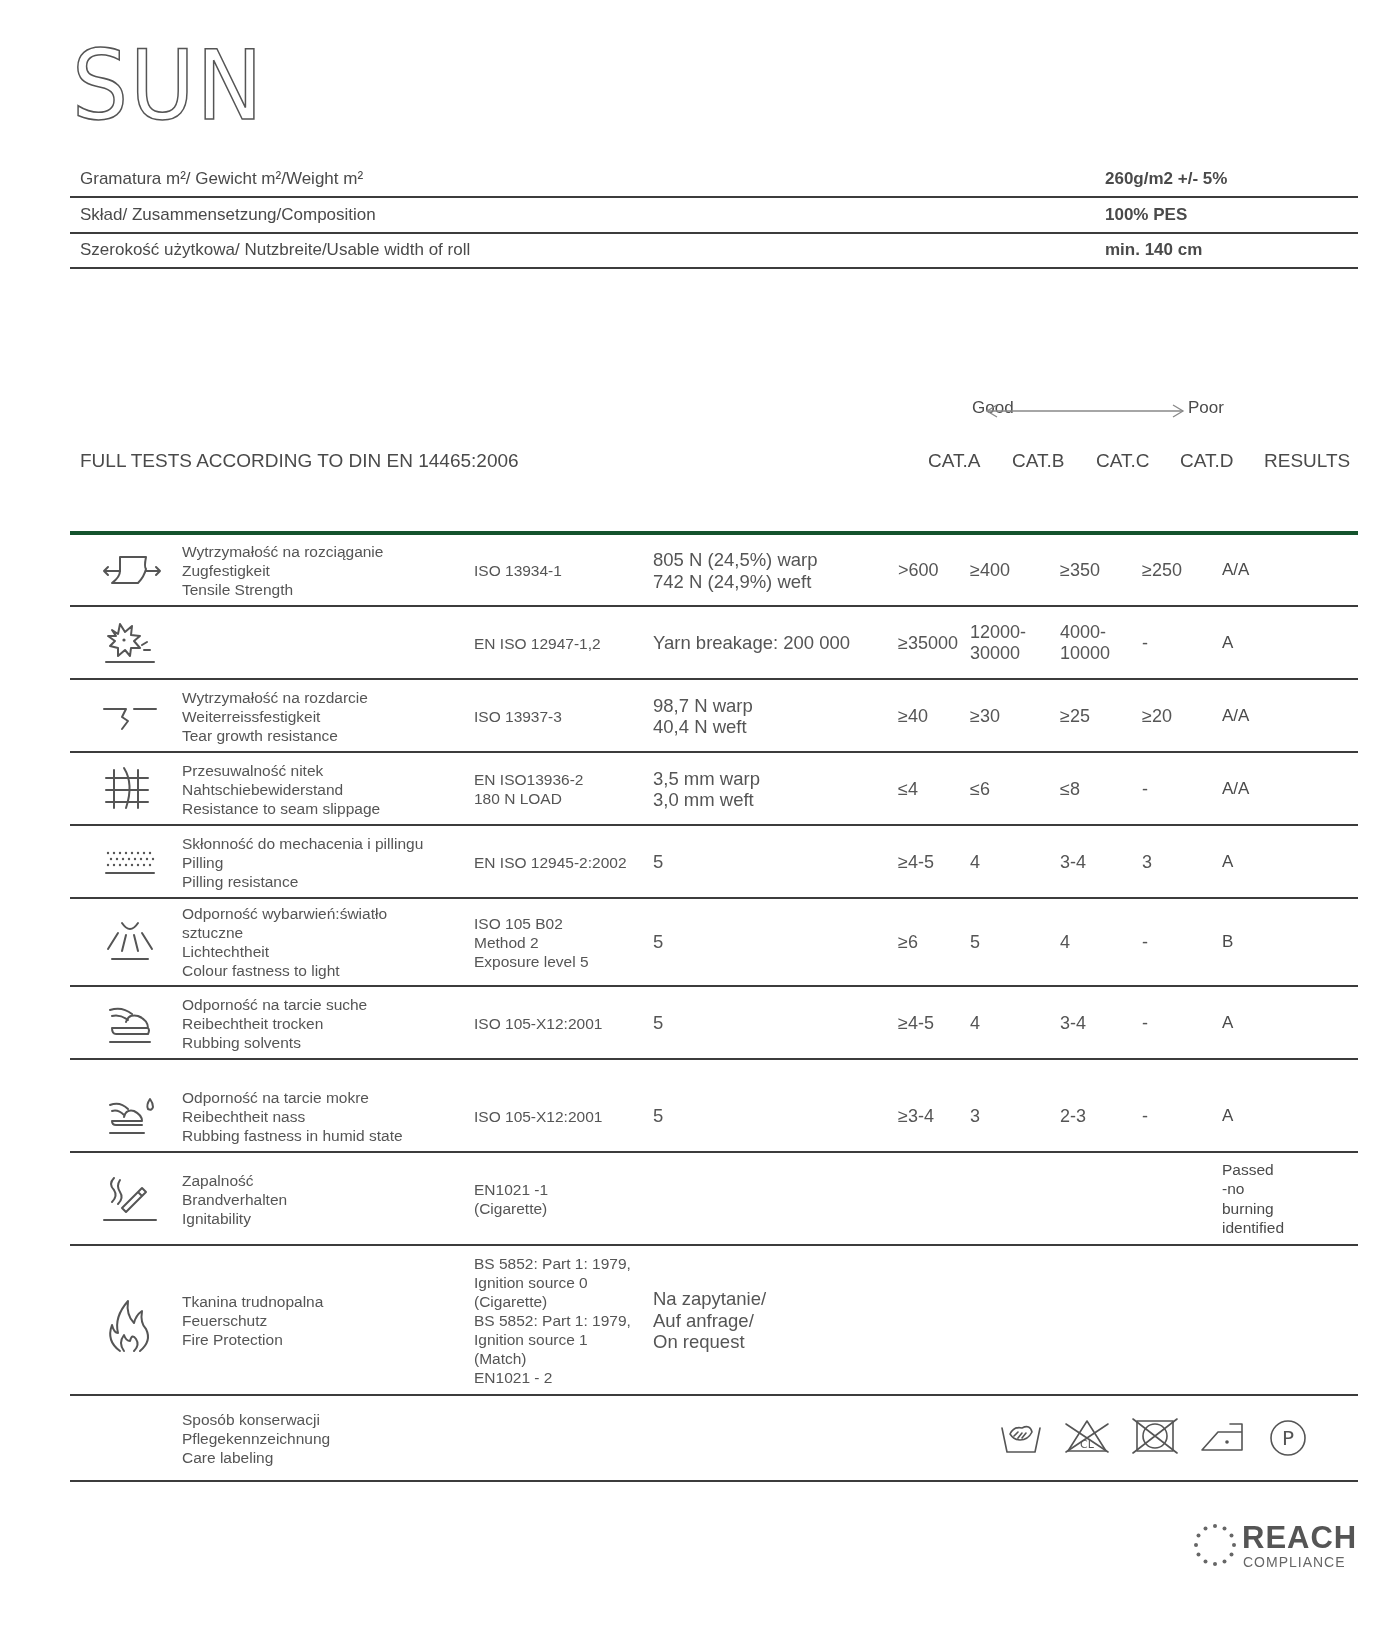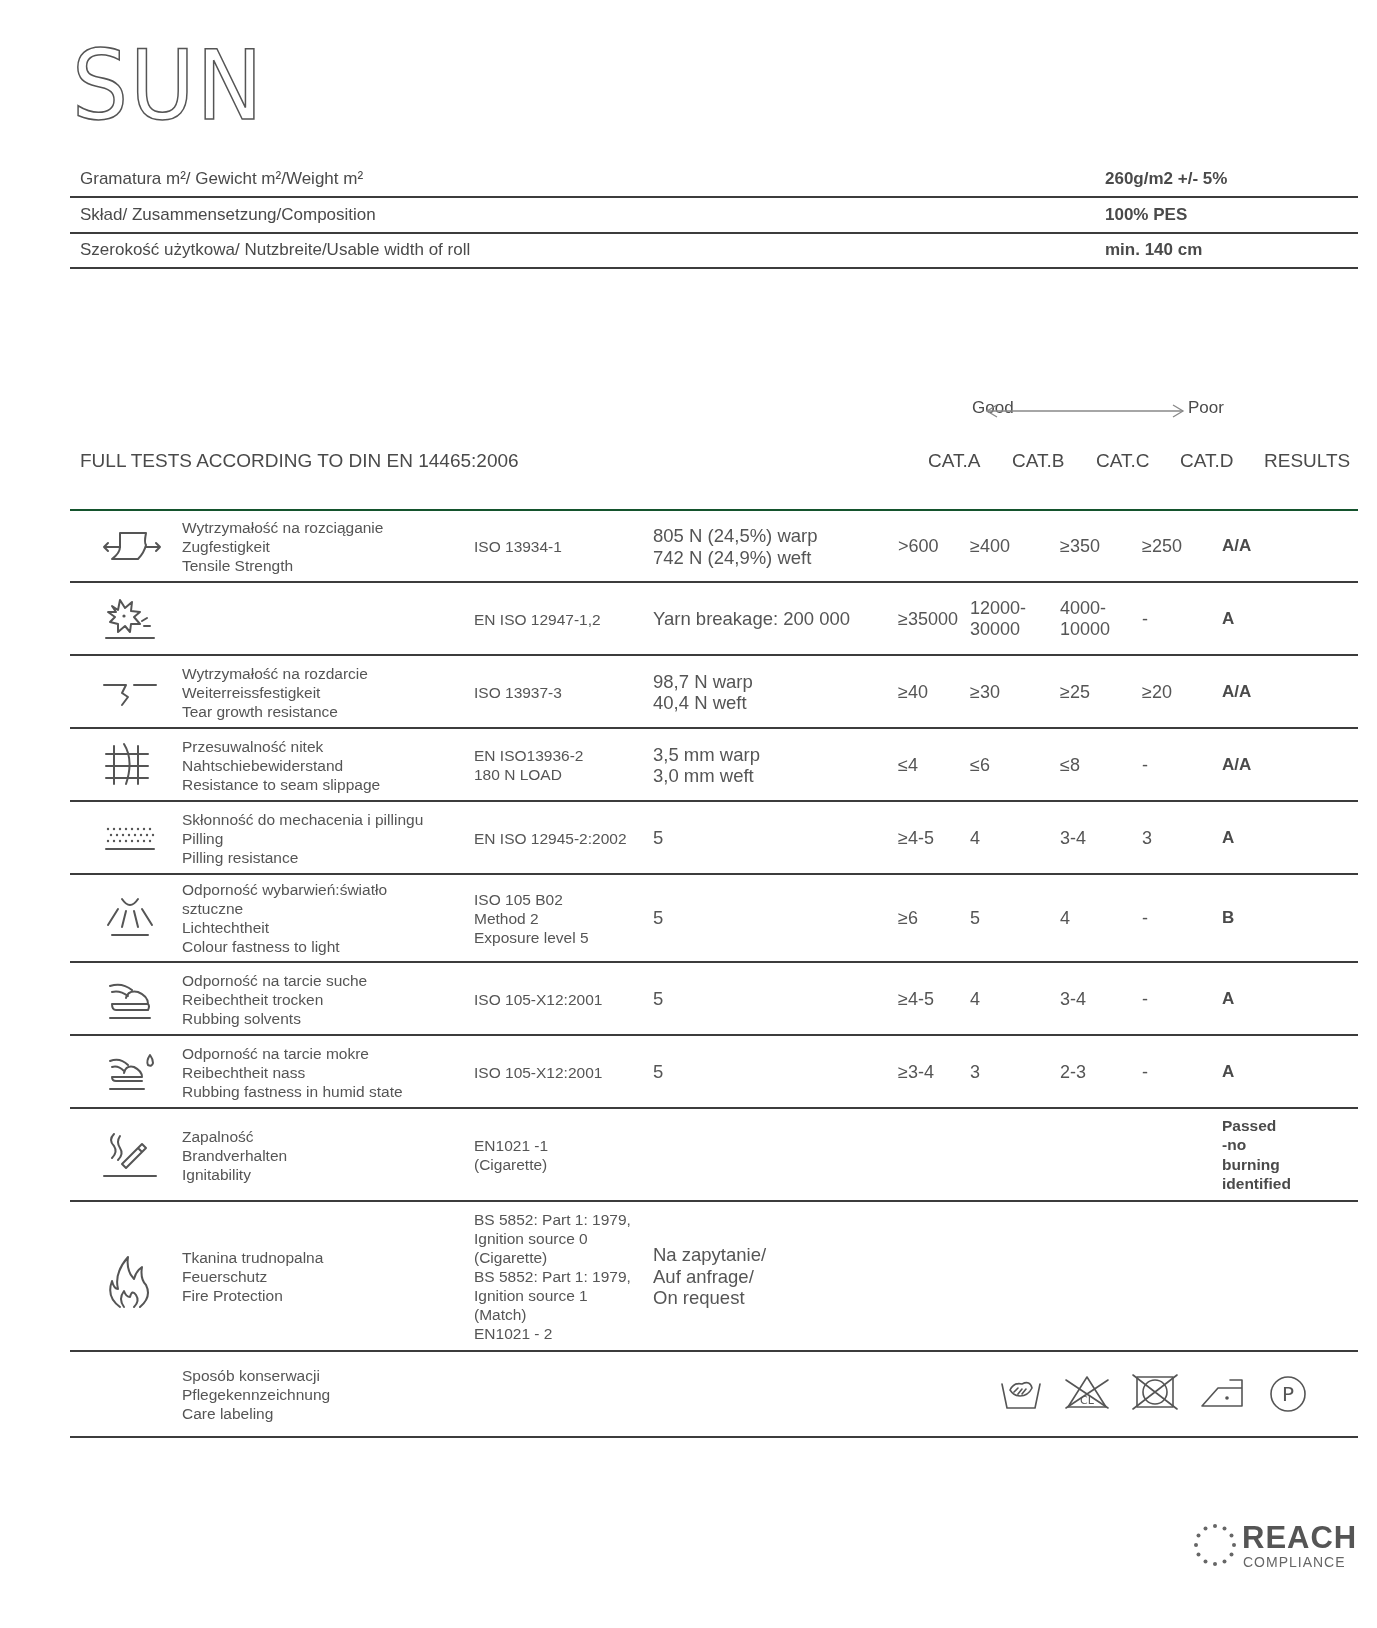--- a/index.html
+++ b/index.html
@@ -23,31 +23,31 @@
 
   .scale { position: absolute; top: 398px; left: 920px; font-size: 17px; color: #4a4a4a; }
   .scale .good { position: absolute; left: 8px; top: 0; margin-left: 44px; }
   .scale .poor { position: absolute; left: 268px; top: 0; }
   .scale svg { position: absolute; left: 65px; top: 6px; }
 
   .thead { position: absolute; top: 450px; left: 70px; width: 1288px; height: 36px; }
   .thead .main { position: absolute; left: 10px; top: 0; font-size: 19px; color: #4a4a4a; }
   .thead .cat { position: absolute; top: 0; font-size: 19px; color: #4a4a4a; }
 
-  .rows { position: absolute; top: 509px; left: 70px; width: 1288px; border-top: 2px solid #14532d; }
+  .rows { position: absolute; top: 531px; left: 70px; width: 1288px; border-top: 4px solid #14532d; }
   .row { position: relative; border-bottom: 2px solid #3c3c3c; }
   .cell { position: absolute; top: 50%; transform: translateY(-50%); }
   .icon { left: 28px; width: 64px; height: 50px; }
   .names { left: 112px; font-size: 15.5px; line-height: 19px; color: #555; }
   .names div { white-space: nowrap; }
   .std { left: 404px; font-size: 15.5px; line-height: 19px; color: #555; }
   .val { left: 583px; font-size: 18.5px; line-height: 21.5px; color: #555; }
   .c { font-size: 18px; color: #555; line-height: 21px; }
   .ca { left: 828px; } .cb { left: 900px; } .cc { left: 990px; } .cd { left: 1072px; }
-  .res { left: 1152px; font-size: 17px; font-weight: bold; color: #4a4a4a; line-height: 20px; }
+  .res { left: 1152px; font-size: 17px; font-weight: normal; color: #4a4a4a; line-height: 20px; }
   .res.small { font-size: 15.5px; line-height: 19.5px; }
 
   .care-icons { position: absolute; right: 50px; top: 50%; transform: translateY(-50%); display: flex; gap: 22px; }
   .care-icons svg { display: block; }
 
   .reach { position: absolute; left: 1192px; top: 1520px; width: 165px; height: 50px; text-align: center; }
   .reach .word { position: absolute; left: 50px; top: 0; font-size: 31px; font-weight: bold; color: #555; letter-spacing: 1px; }
   .reach .sub { position: absolute; left: 51px; top: 34px; font-size: 14px; color: #666; letter-spacing: 1px; }
 </style>
 </head>
@@ -261,21 +261,21 @@
       </div>
     <div class="cell val">
         <div>5</div>
       </div>
     <div class="cell c ca" style="white-space:pre">≥4-5</div>
     <div class="cell c cb" style="white-space:pre">4</div>
     <div class="cell c cc" style="white-space:pre">3-4</div>
     <div class="cell c cd" style="white-space:pre">-</div>
     <div class="cell res" style="white-space:pre">A</div>
     </div>
-    <div class="row" style="height: 71px;">
+    <div class="row" style="height: 71px; margin-top: 20px;">
     <div class="cell icon"><svg width="64" height="50" viewBox="0 0 64 50">
           <path d="M12 14 Q22 10 30 18 M14 20 Q20 18 26 24 M14 30 H44 Q44 24 36 20 Q28 18 26 26 M14 30 Q14 34 18 34 H44 M12 42 H46" fill="none" stroke="#555" stroke-width="2" stroke-linecap="round" stroke-linejoin="round"></path>
           <path d="M52 8 Q48 14 50 18 Q54 20 55 16 Q55 12 52 8Z" fill="none" stroke="#555" stroke-width="2" stroke-linecap="round" stroke-linejoin="round"></path>
         </svg></div>
     <div class="cell names">
         <div>Odporność na tarcie mokre</div>
         <div>Reibechtheit nass</div>
         <div>Rubbing fastness in humid state</div>
       </div>
     <div class="cell std">

